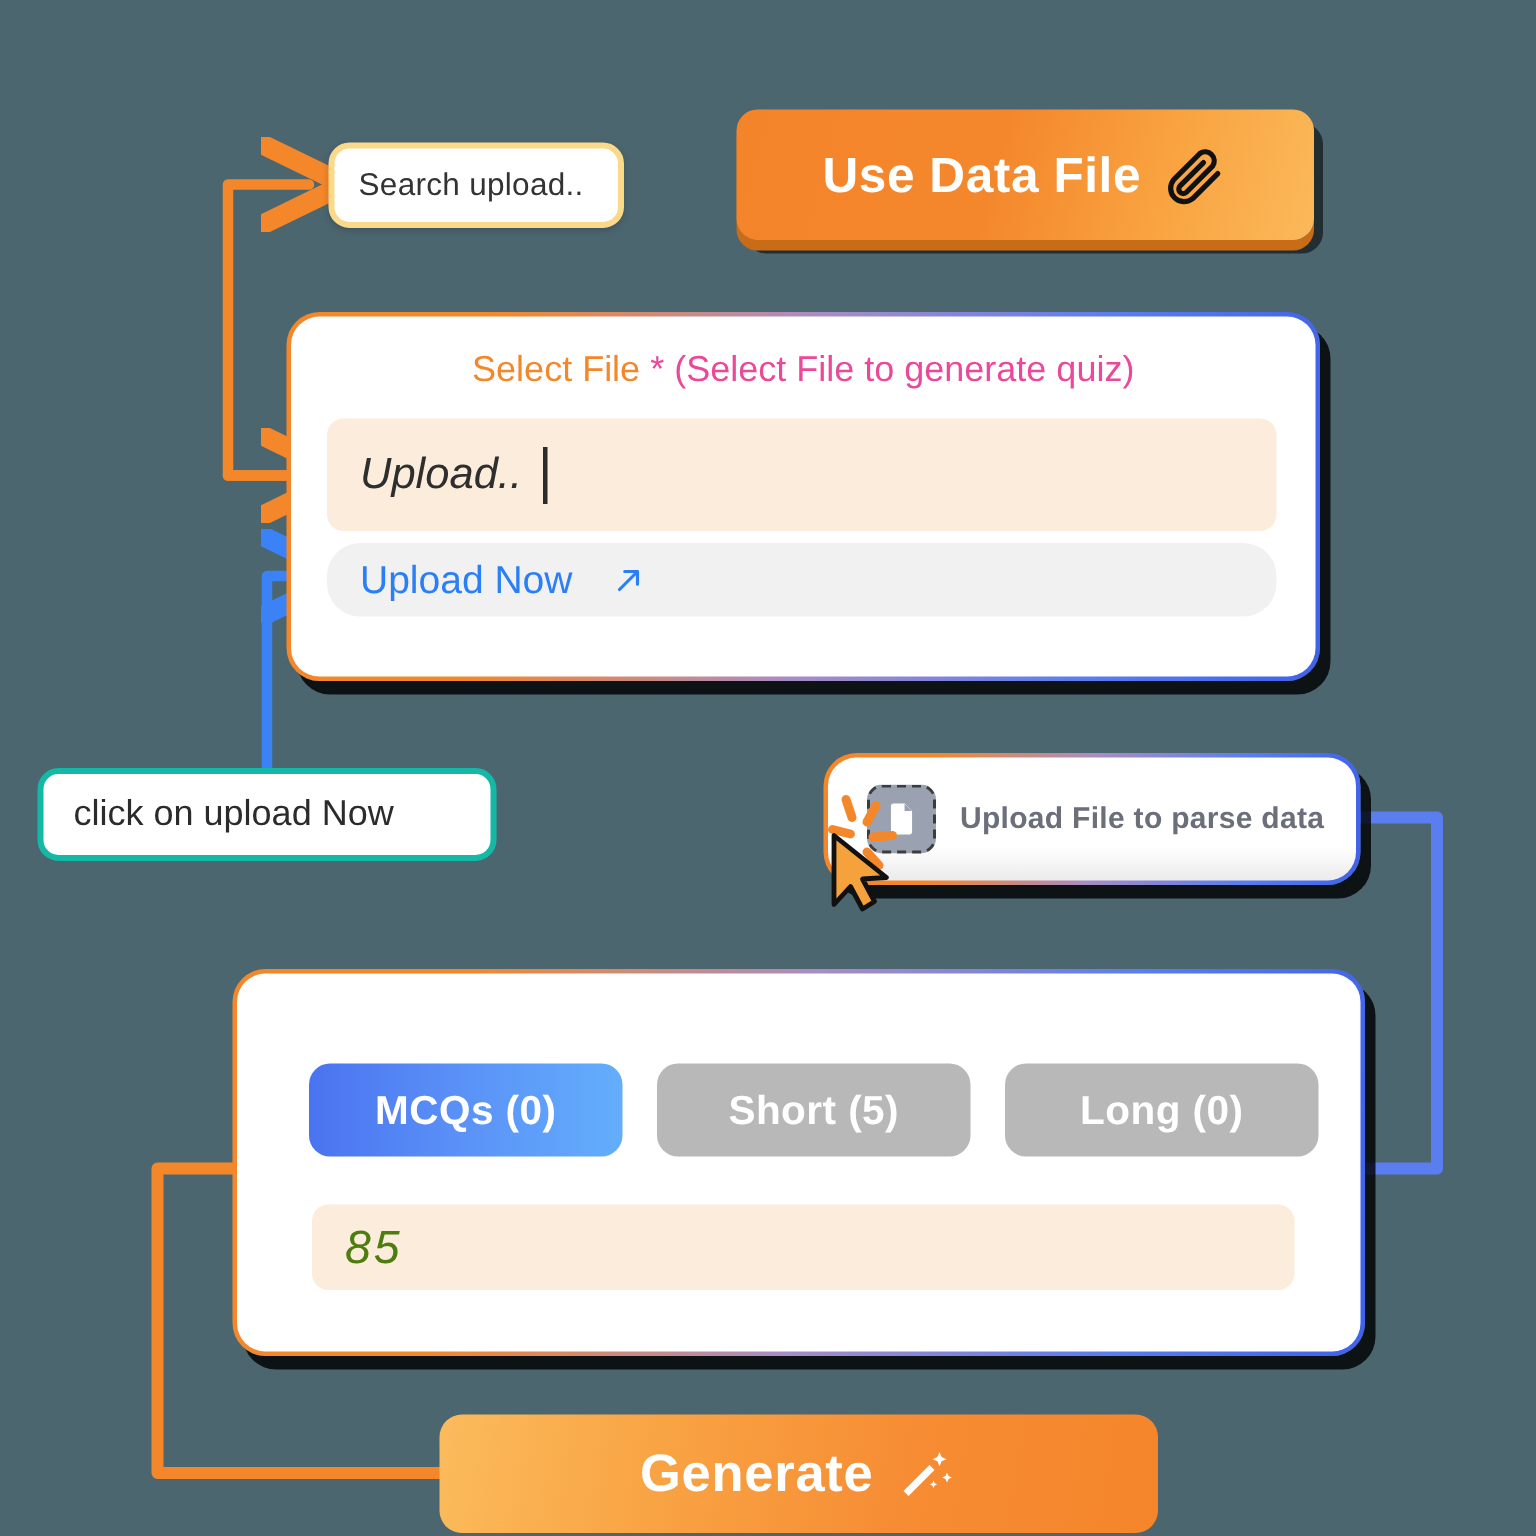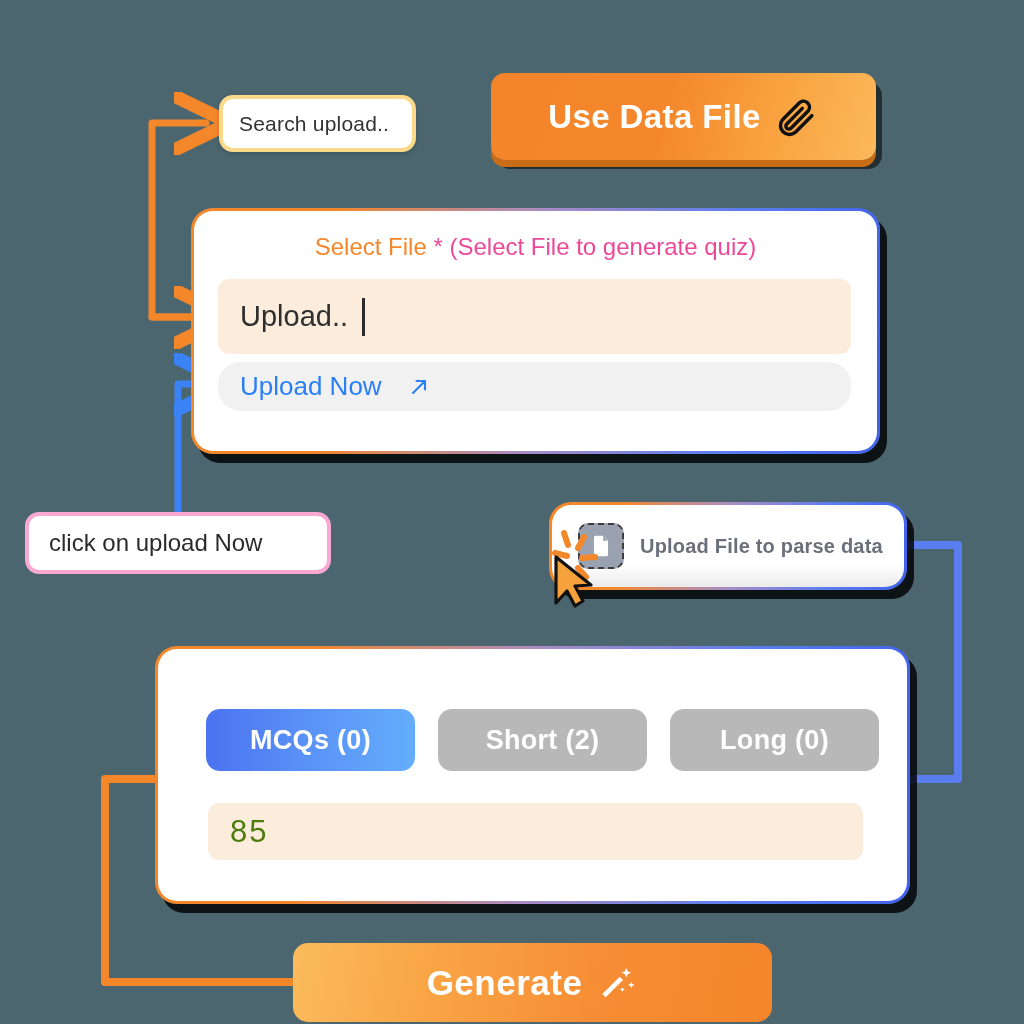--- a/index.html
+++ b/index.html
@@ -73,20 +73,21 @@
   .card-title .star { color: #ec4899; }
 
   .field {
     position: absolute;
     background: #fbecdc;
     border-radius: 11px;
     display: flex; align-items: center;
     padding-left: 22px;
     font-size: 29px;
     color: #2e2e2e;
+    font-style: italic;
   }
   #upload-field {
     left: 24px; top: 68px; width: 633px; height: 75px;
   }
   .caret {
     display: inline-block;
     width: 3px; height: 38px;
     background: #2b2b2b;
     margin-left: 14px;
   }
@@ -100,21 +101,21 @@
     gap: 25px;
     color: #2b7ff5;
     font-size: 26px;
   }
 
   
   #callout {
     position: absolute;
     left: 25px; top: 488px; width: 306px; height: 62px;
     background: #ffffff;
-    border: 4px solid #f9a8d4;
+    border: 4px solid #14b8a6;
     border-radius: 14px;
     display: flex; align-items: center;
     padding-left: 20px;
     font-size: 24px;
     color: #2b2b2b;
     z-index: 4;
   }
 
   
   #parse-card { left: 549px; top: 478px; width: 358px; height: 88px; }
@@ -270,21 +271,21 @@
   </svg>
 
   <div class="card" id="quantity-card">
     <div class="card-inner">
 
       <div class="qty-tabs">
         <div class="qty-tab active">
           <span>MCQs (0)</span>
         </div>
         <div class="qty-tab idle">
-          <span>Short (2)</span>
+          <span>Short (5)</span>
         </div>
         <div class="qty-tab idle">
           <span>Long (0)</span>
         </div>
       </div>
 
       <div class="field" id="qty-value">
         <span>85</span>
       </div>
     </div>

